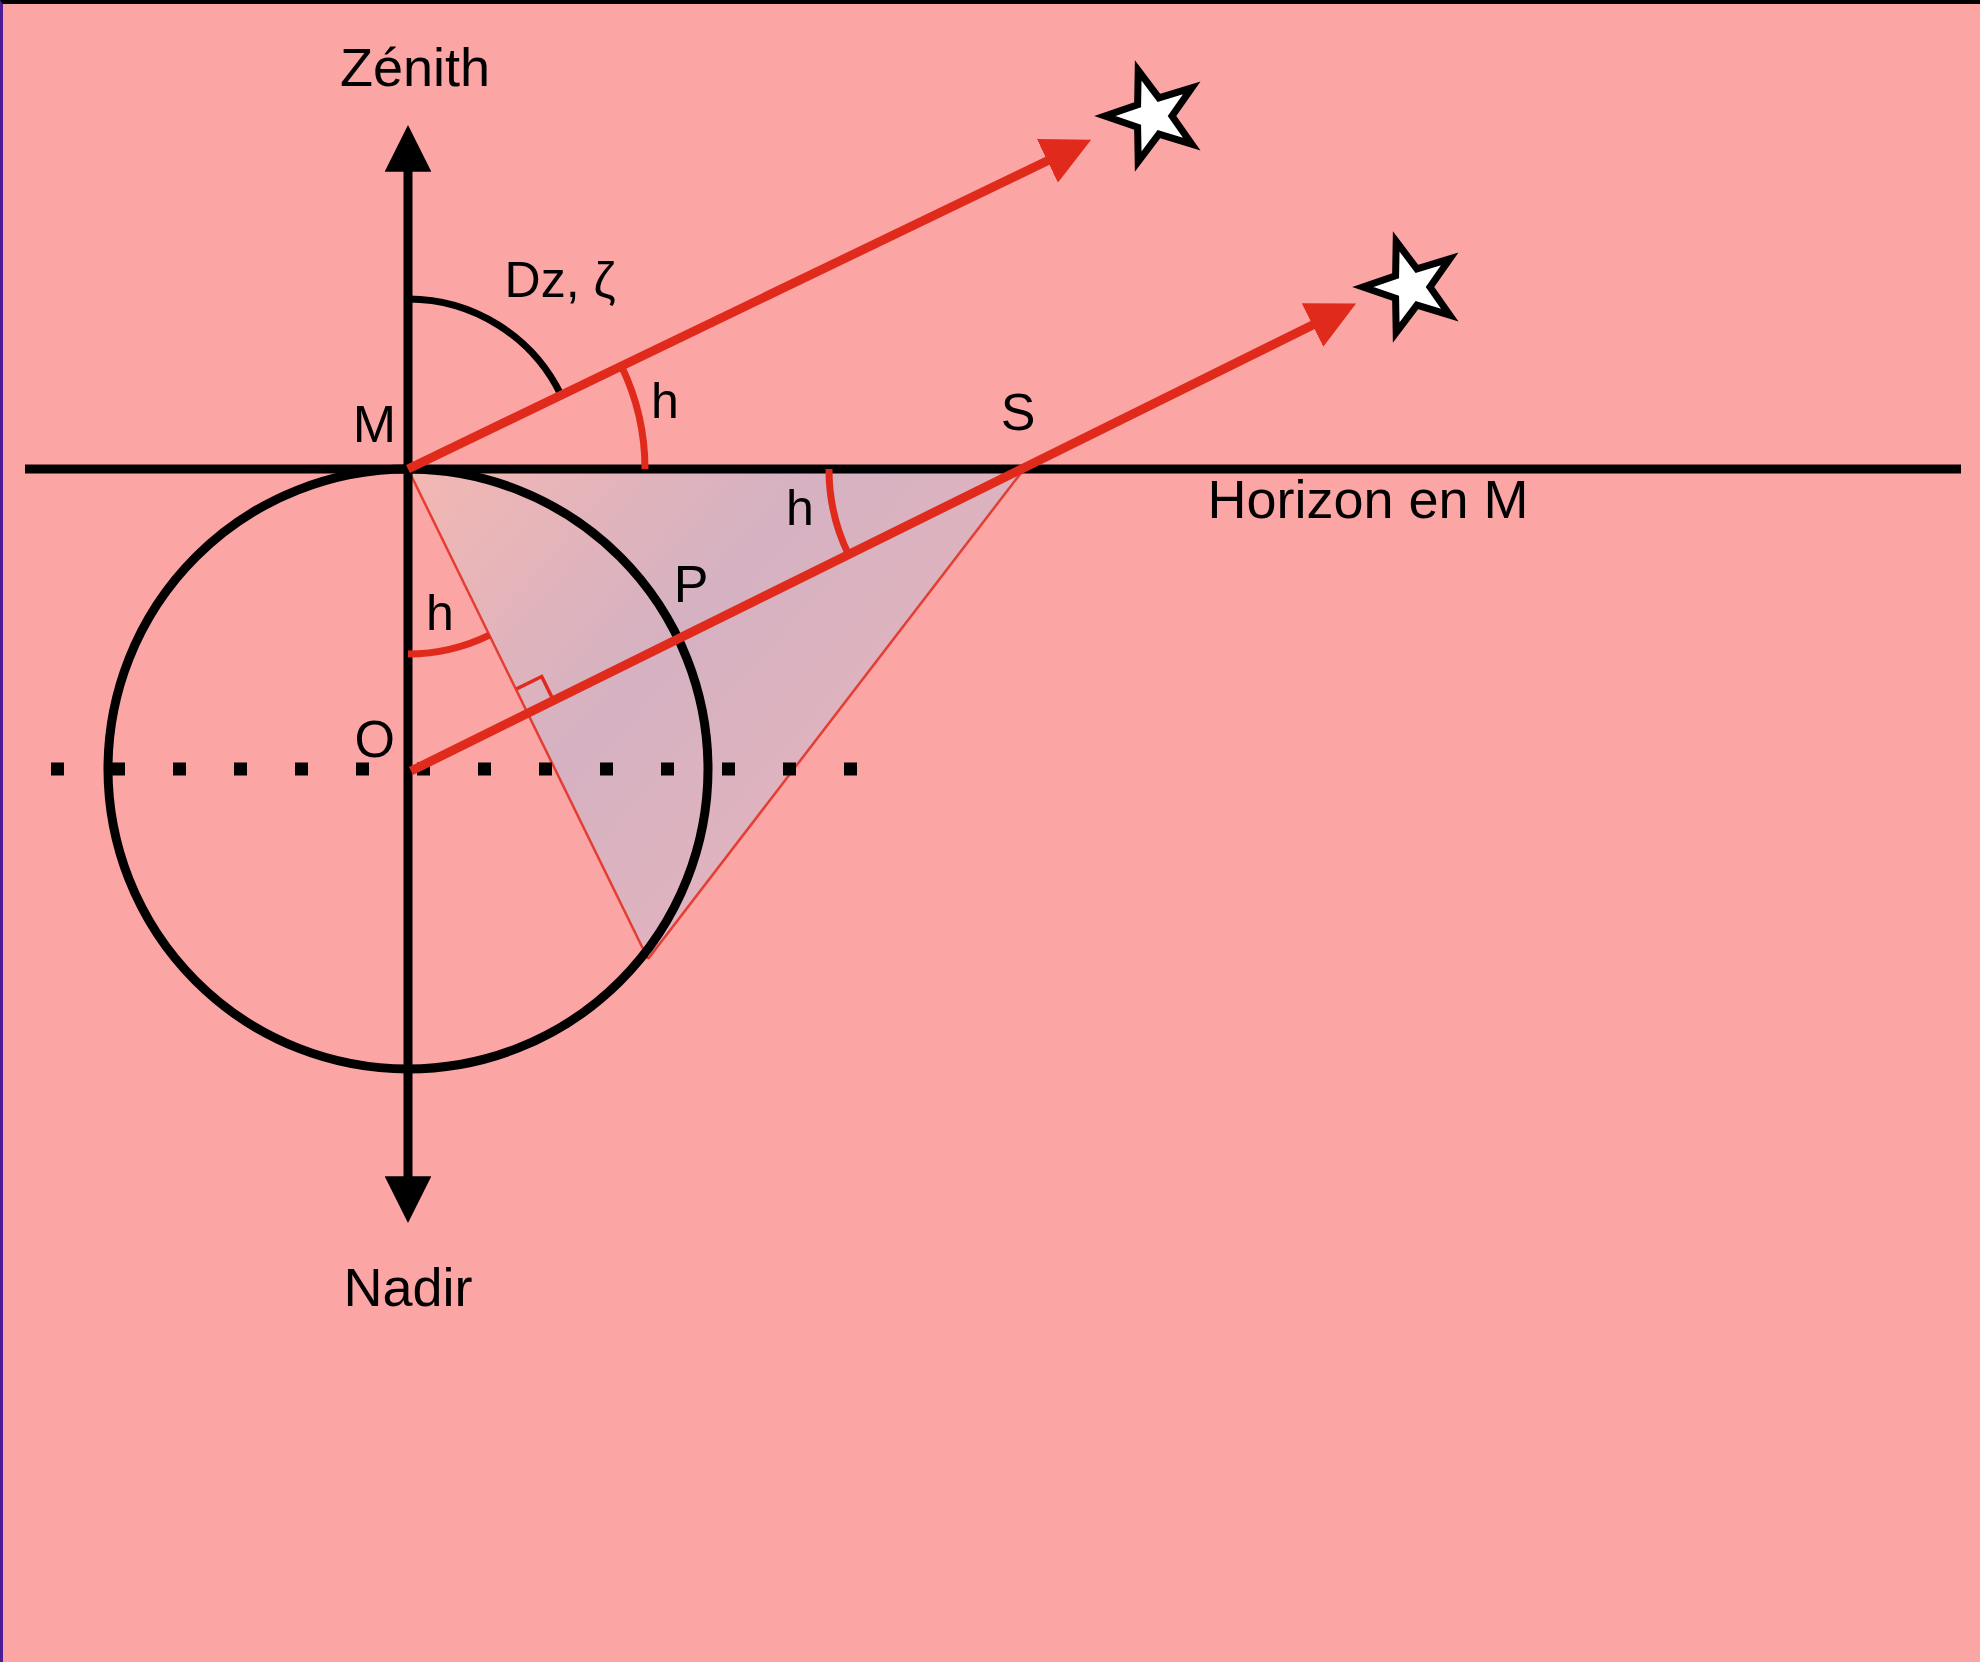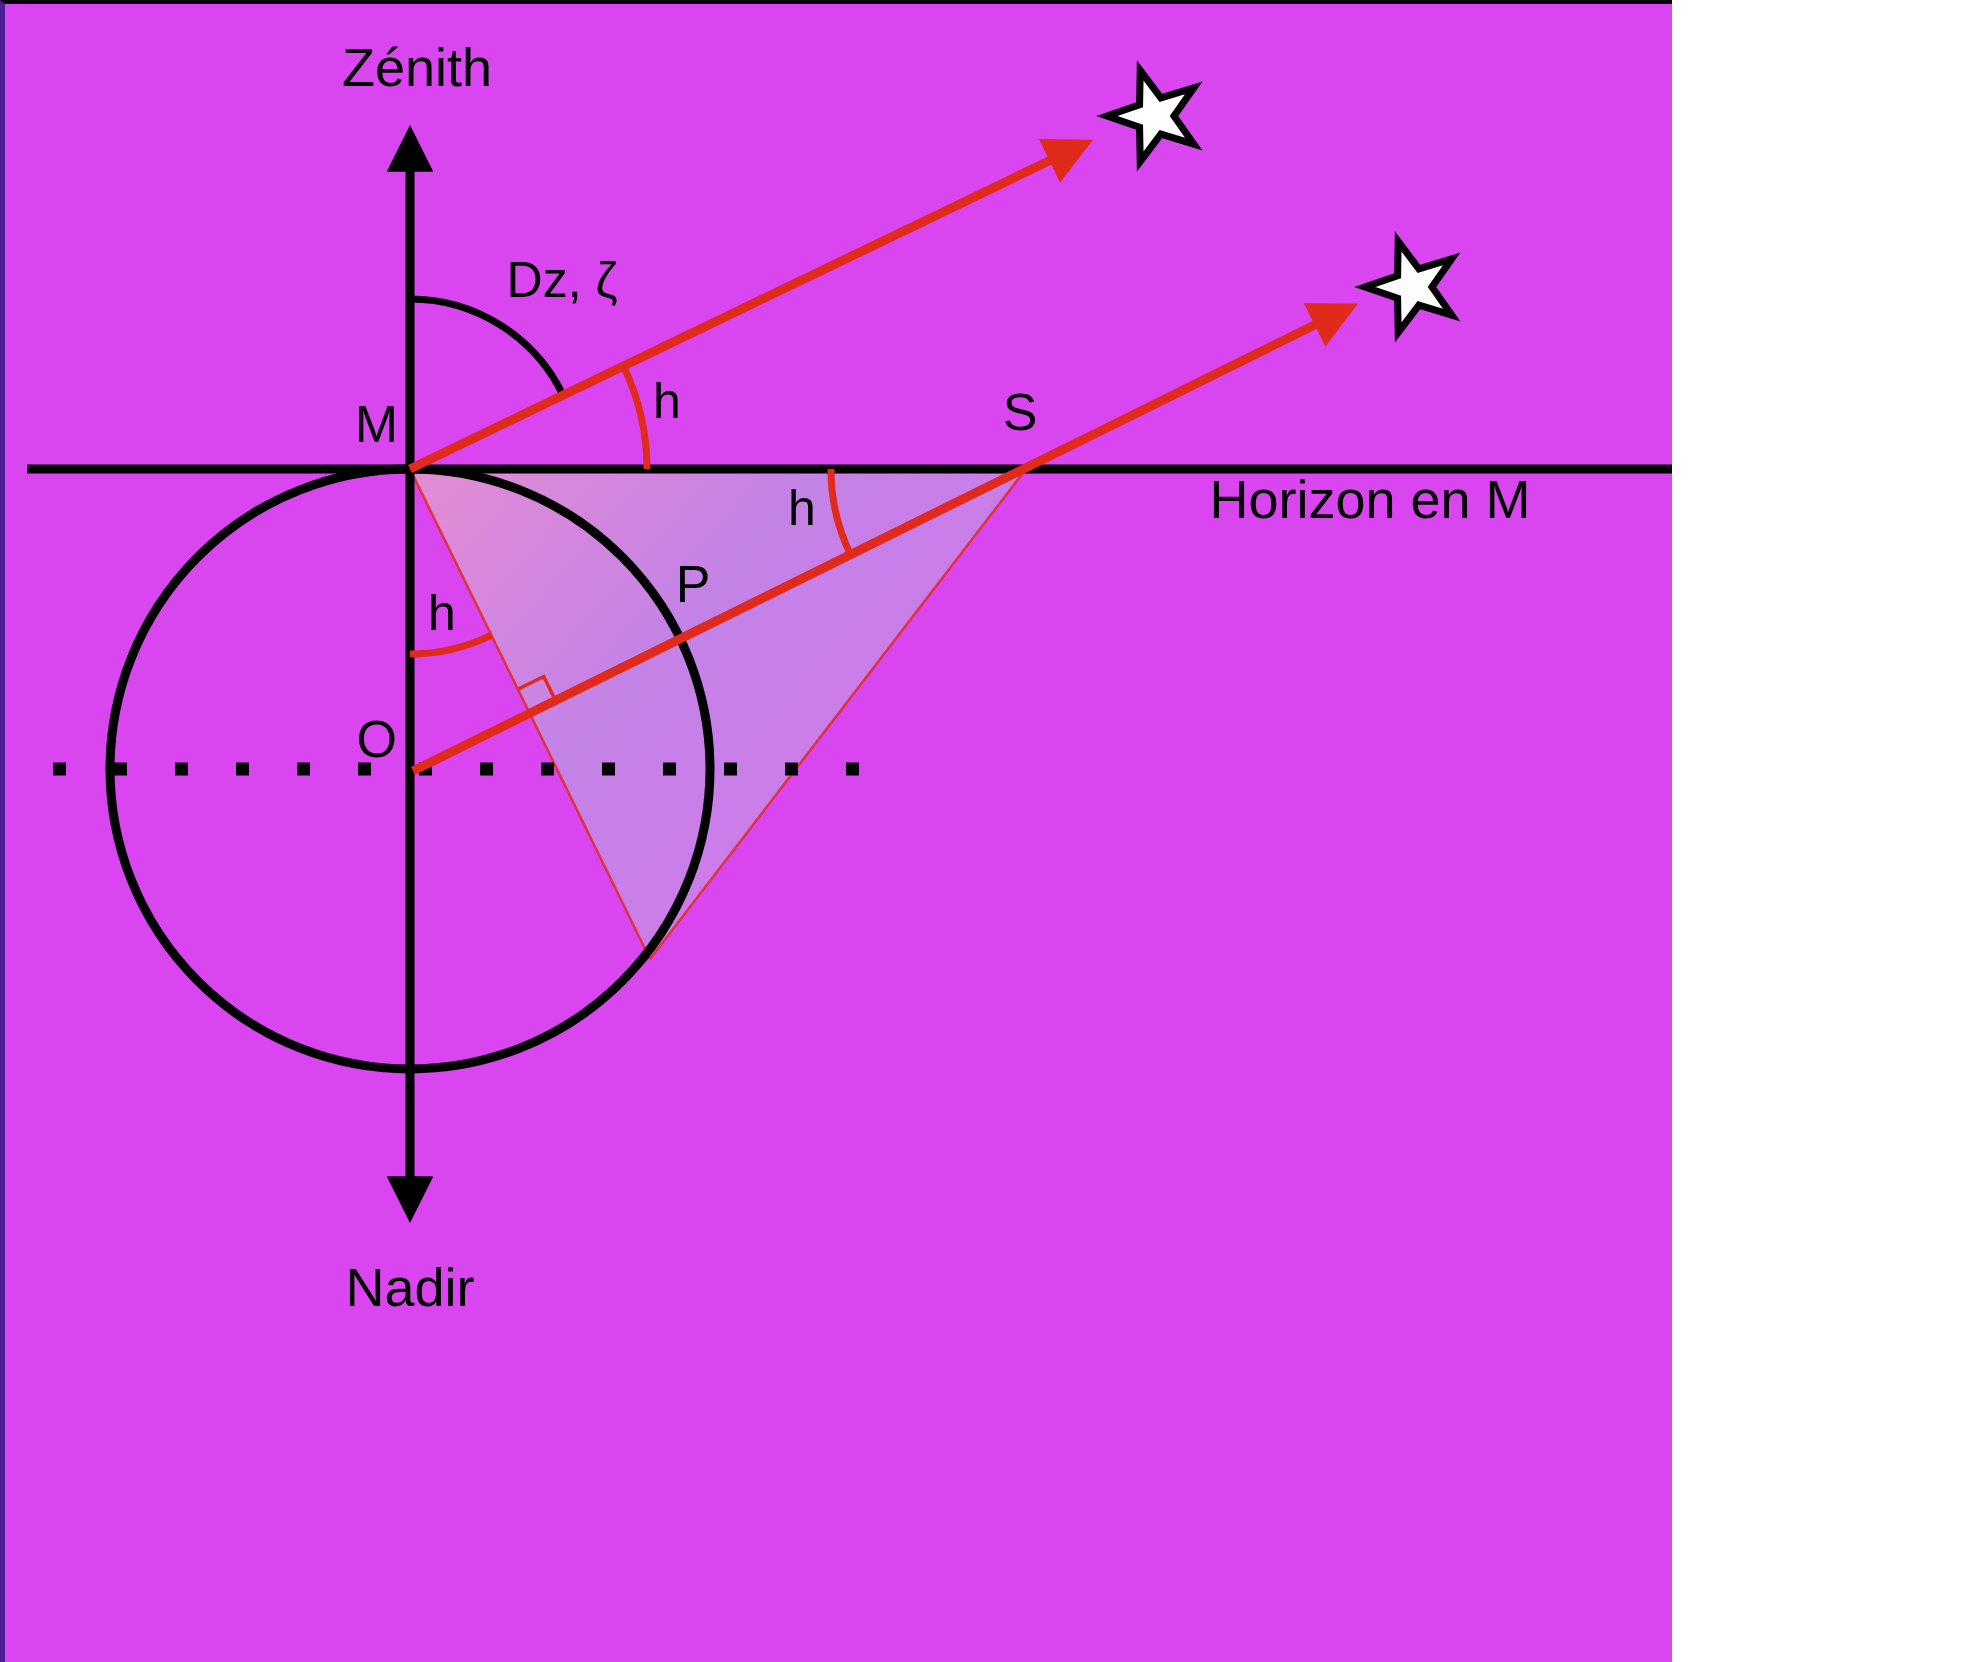--- a/index.html
+++ b/index.html
@@ -1,22 +1,22 @@
 <!DOCTYPE html>
 <html><head>
 <meta charset="utf-8">
 <style>
   html, body { margin: 0; padding: 0; background: #ffffff; }
   .stage {
     position: relative;
-    width: 1672px;
+    width: 1980px;
     height: 1662px;
-    background: #d946ef;
+    background: #fca5a5;
     border-top: 4px solid #000;
-    border-left: 5px solid #4c1d95;
+    border-left: 3px solid #4c1d95;
     box-sizing: border-box;
     font-family: "Liberation Sans", sans-serif;
     overflow: hidden;
   }
   svg { display: block; }
   text {
     font-family: "Liberation Sans", sans-serif;
     fill: #000000;
   }
   .lbl-big   { font-size: 54px; }

